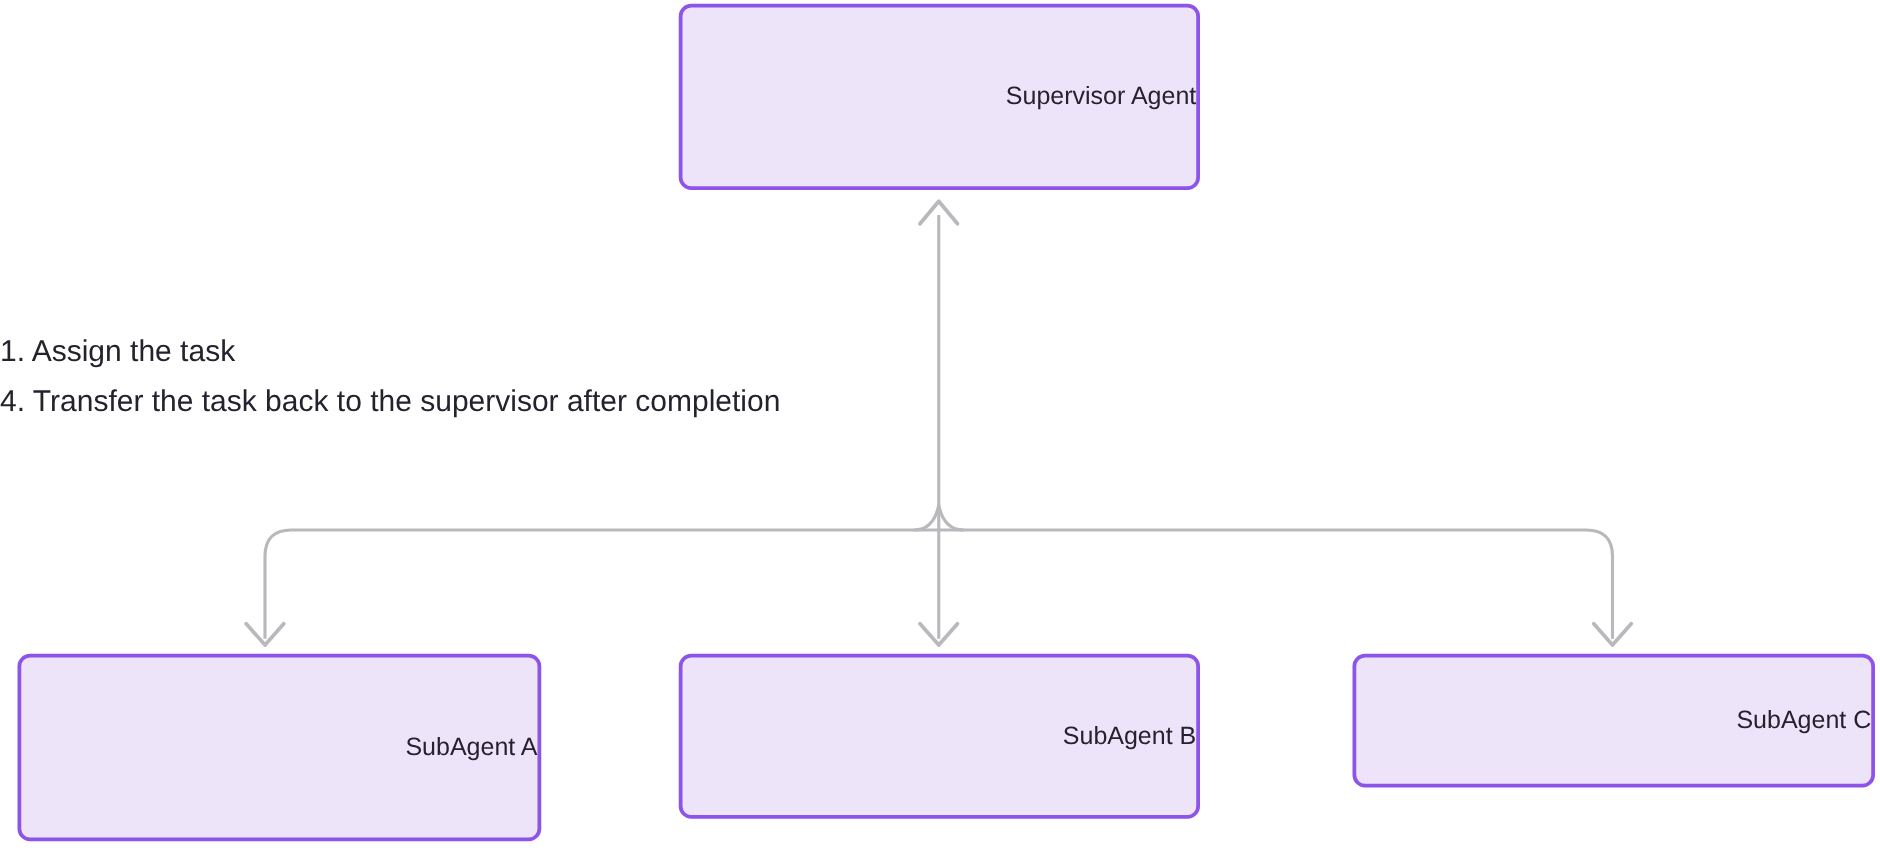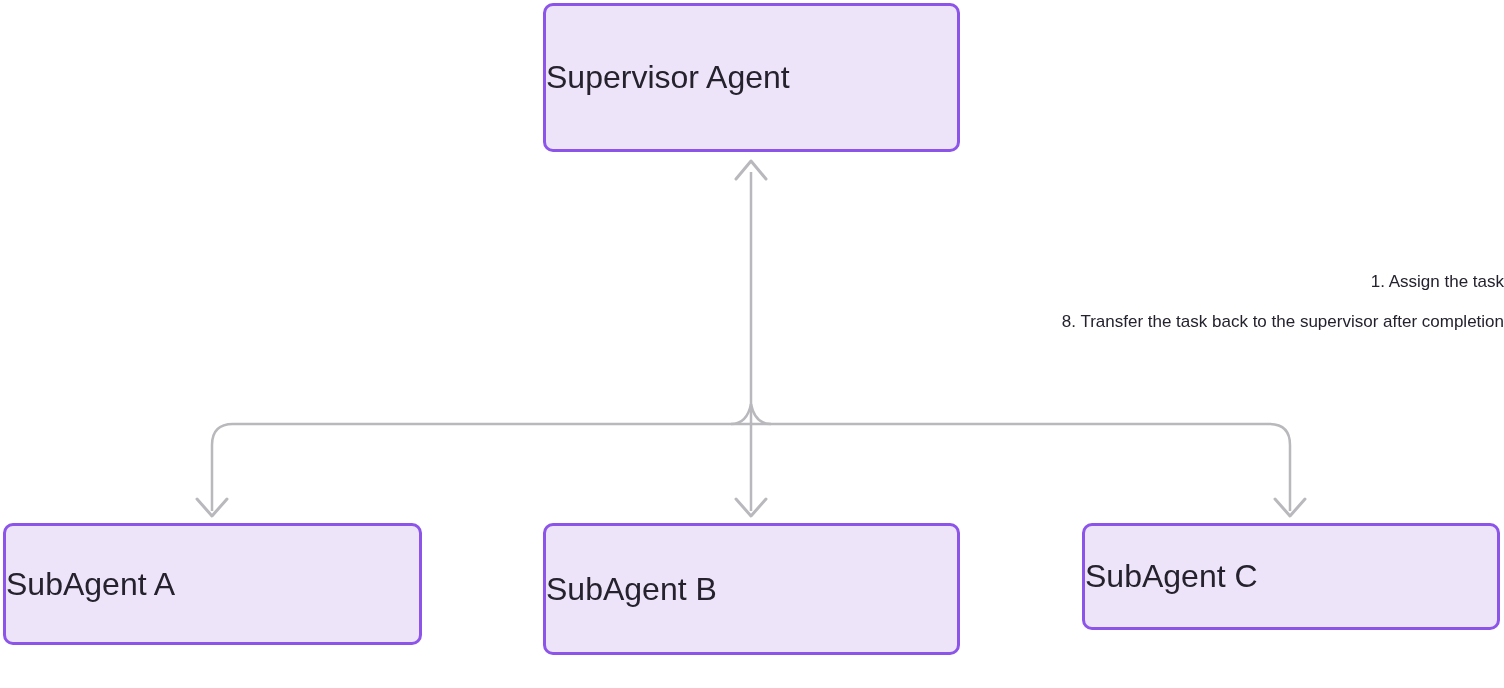--- a/index.html
+++ b/index.html
@@ -31,34 +31,34 @@
     stroke:var(--edge);
   }
   .node{
     position:absolute;
     box-sizing:border-box;
     background:var(--node-fill);
     border:3px solid var(--node-border);
     border-radius:10px;
     display:flex;
     align-items:center;
-    justify-content:flex-start;
-    font-size:32px;
+    justify-content:flex-end;
+    font-size:20px;
     color:var(--text);
   }
   .node-supervisor{left:543px;top:3px;width:417px;height:149px;}
-  .node-a{left:3px;top:523px;width:419px;height:122px;}
+  .node-a{left:14px;top:523px;width:419px;height:150px;}
   .node-b{left:543px;top:523px;width:417px;height:132px;}
   .node-c{left:1082px;top:523px;width:418px;height:107px;}
   .edge-label{
     position:absolute;
     left:0;right:0;
     top:262px;
-    text-align:right;
-    font-size:17px;
+    text-align:left;
+    font-size:24px;
     line-height:40px;
     color:var(--text);
   }
   .edge-label div{white-space:nowrap;}
 </style>
 </head>
 <body>
 
 <div class="canvas">
 
@@ -72,21 +72,21 @@
     <path d="M 771 424 Q 755 424 751 404" stroke-width="2.5"></path>
 
     <path d="M 736 179 L 751 161 L 766 179" stroke-width="3" stroke-linecap="round" stroke-linejoin="round"></path>
     <path d="M 197 499 L 212 516 L 227 499" stroke-width="3" stroke-linecap="round" stroke-linejoin="round"></path>
     <path d="M 736 499 L 751 516 L 766 499" stroke-width="3" stroke-linecap="round" stroke-linejoin="round"></path>
     <path d="M 1275 499 L 1290 516 L 1305 499" stroke-width="3" stroke-linecap="round" stroke-linejoin="round"></path>
   </svg>
 
   <div class="edge-label">
     <div>1. Assign the task</div>
-    <div>8. Transfer the task back to the supervisor after completion</div>
+    <div>4. Transfer the task back to the supervisor after completion</div>
   </div>
 
   <div class="node node-supervisor">
     <span>Supervisor Agent</span>
   </div>
 
   <div class="node node-a">
     <span>SubAgent A</span>
   </div>
 

